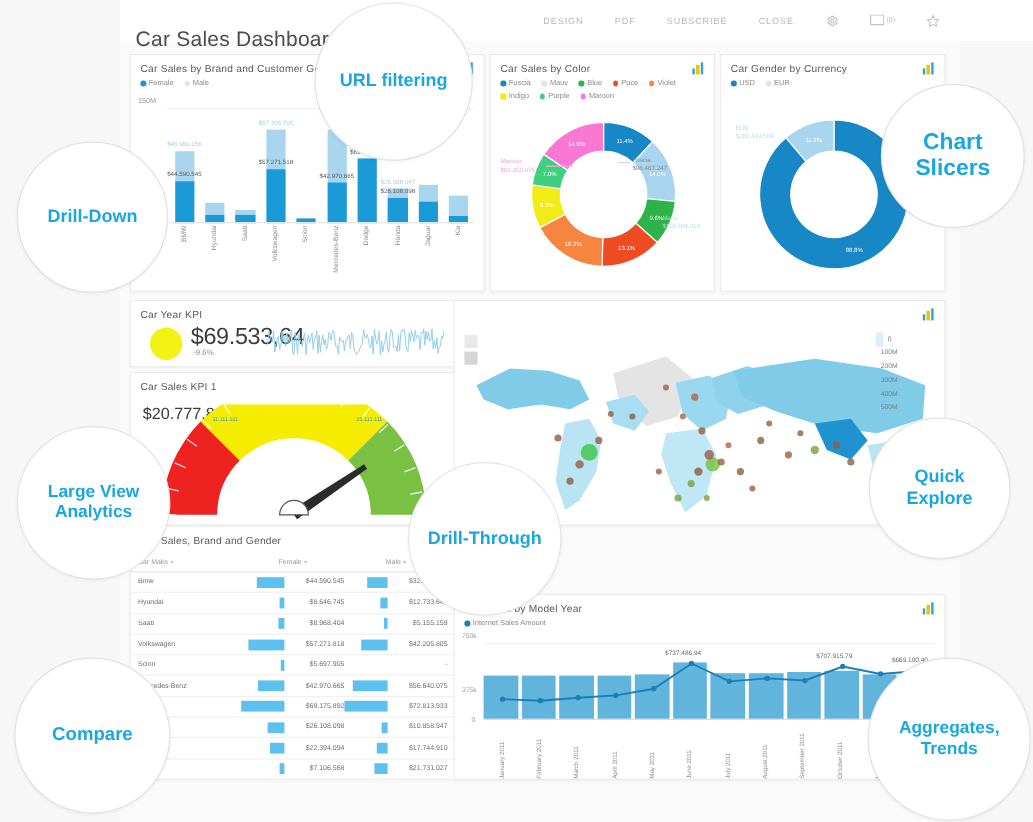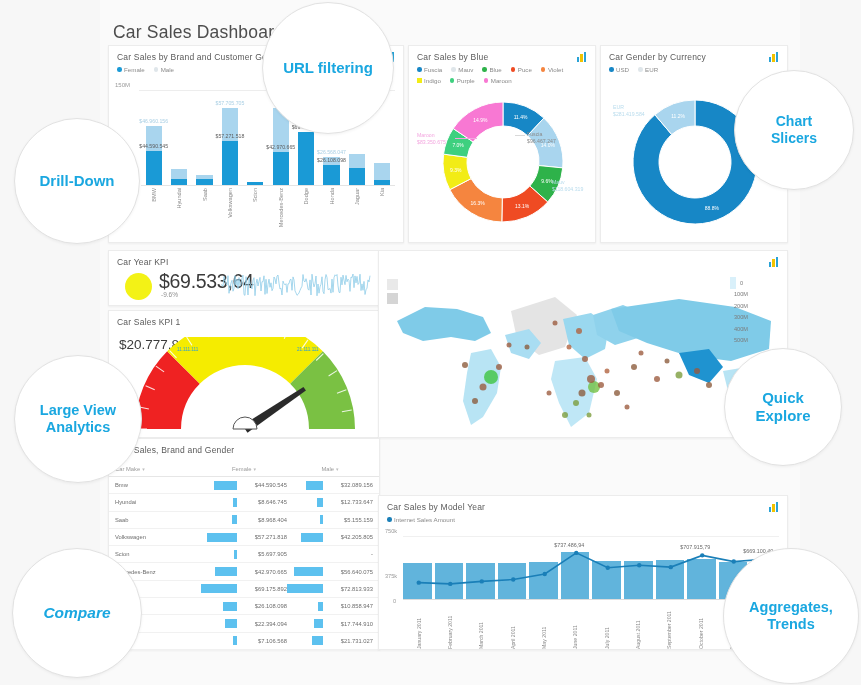--- a/index.html
+++ b/index.html
@@ -133,20 +133,43 @@
     text-align:center; color:#1aa7e0; font-weight:bold; line-height:1.18;
     box-shadow:0 1px 3px rgba(0,0,0,.05); z-index:40;
   }
 </style>
 </head>
 <body>
 
 <div id="stage">
   <div class="canvas"></div>
 
+  <div class="topbar">
+    <div class="mi">DESIGN</div>
+    <div class="mi">PDF</div>
+    <div class="mi">SUBSCRIBE</div>
+    <div class="mi">CLOSE</div>
+    <div class="ic">
+      <svg width="11" height="11" viewBox="0 0 24 24" fill="none" stroke="#c4c4c4" stroke-width="2">
+        <circle cx="12" cy="12" r="3"></circle>
+        <path d="M19 12a7 7 0 0 0-.1-1l2-1.5-2-3.4-2.3.9a7 7 0 0 0-1.7-1l-.4-2.5h-4l-.4 2.5a7 7 0 0 0-1.7 1l-2.3-.9-2 3.4 2 1.5a7 7 0 0 0 0 2l-2 1.5 2 3.4 2.3-.9a7 7 0 0 0 1.7 1l.4 2.5h4l.4-2.5a7 7 0 0 0 1.7-1l2.3.9 2-3.4-2-1.5c.07-.33.1-.66.1-1z"></path>
+      </svg>
+    </div>
+    <div class="ic">
+      <svg width="12" height="10" viewBox="0 0 24 20" fill="none" stroke="#c4c4c4" stroke-width="2">
+        <rect x="1" y="1" width="22" height="16" rx="1"></rect>
+      </svg>
+      <span class="tiny-num">(0)</span>
+    </div>
+    <div class="ic">
+      <svg width="11" height="11" viewBox="0 0 24 24" fill="none" stroke="#c4c4c4" stroke-width="2">
+        <polygon points="12,2 15,9 22,9.5 17,14.5 18.5,21.5 12,18 5.5,21.5 7,14.5 2,9.5 9,9"></polygon>
+      </svg>
+    </div>
+  </div>
 
   <div class="page-title">Car Sales Dashboard</div>
 
   <div class="tile" id="tileBrand">
     <div class="tile-title">Car Sales by Brand and Customer Gender</div>
     <div class="viz-ico">
         <i class="a"></i>
         <i class="b"></i>
         <i class="c"></i>
       </div>
@@ -244,21 +267,21 @@
             <span>Jaguar</span>
           </div>
           <div class="xl">
             <span>Kia</span>
           </div>
         </div>
     </div>
   </div>
 
   <div class="tile" id="tileColor">
-    <div class="tile-title">Car Sales by Blue</div>
+    <div class="tile-title">Car Sales by Color</div>
     <div class="viz-ico">
         <i class="a"></i>
         <i class="b"></i>
         <i class="c"></i>
       </div>
     <div class="legend" id="colorLegend" style="width:176px;">
         <div class="lg">
           <span class="dot" style="background: rgb(23, 135, 198);"></span>
           <span>Fuscia</span>
         </div>
@@ -769,28 +792,31 @@
         <div style="position: absolute; left: 24px; right: 8px; bottom: 49px; border-top: 1px solid rgb(220, 220, 220);"></div>
       </div>
   </div>
 
   <div class="bubble" style="left:262px; top:2px;  width:132px; height:132px; font-size:15px;">
       <span>URL filtering</span>
     </div>
   <div class="bubble" style="left:14px;  top:118px; width:126px; height:126px; font-size:15px;">
       <span>Drill-Down</span>
     </div>
-  <div class="bubble multi" style="left:734px; top:70px; width:120px; height:120px; font-size:14px;">
+  <div class="bubble multi" style="left:734px; top:70px; width:120px; height:120px; font-size:19px;">
       <span>Chart<br>Slicers</span>
     </div>
   <div class="bubble multi" style="left:14px; top:355px; width:128px; height:128px; font-size:14.5px;">
       <span>Large View<br>Analytics</span>
     </div>
+  <div class="bubble" style="left:340px; top:385px; width:128px; height:128px; font-size:15px;">
+      <span>Drill-Through</span>
+    </div>
   <div class="bubble multi" style="left:724px; top:348px; width:118px; height:118px; font-size:15px;">
       <span>Quick<br>Explore</span>
     </div>
-  <div class="bubble" style="left:12px; top:548px; width:130px; height:130px; font-size:15.5px;font-style:italic;">
+  <div class="bubble" style="left:12px; top:548px; width:130px; height:130px; font-size:15.5px;">
       <span>Compare</span>
     </div>
   <div class="bubble multi" style="left:723px; top:548px; width:136px; height:136px; font-size:14.5px;">
       <span>Aggregates,<br>Trends</span>
     </div>
 </div>
 
 </body></html>

